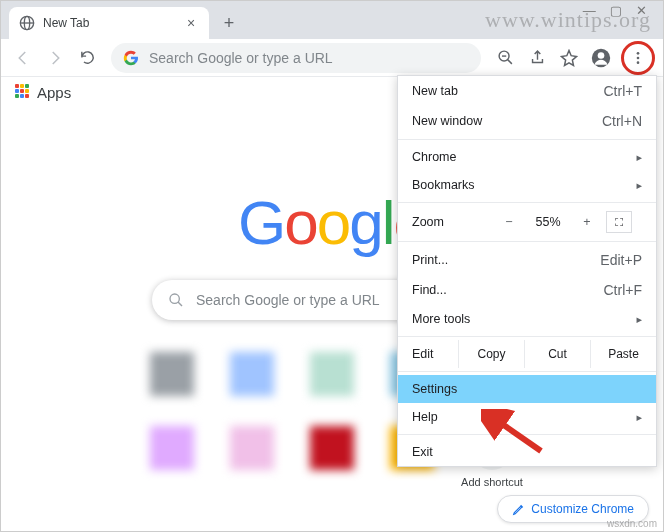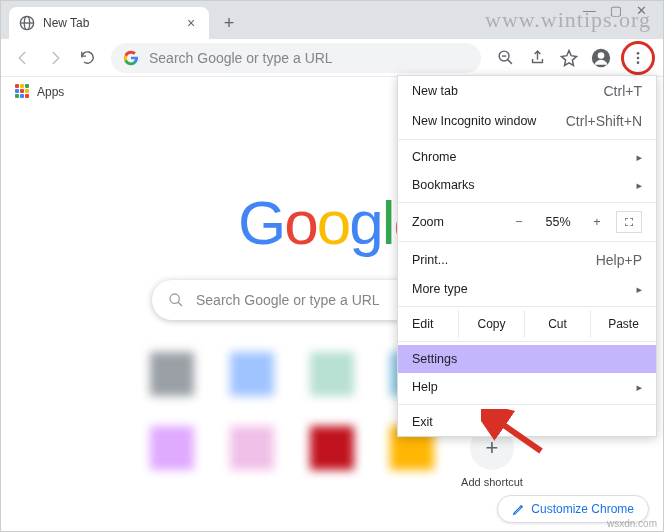--- a/index.html
+++ b/index.html
@@ -19,21 +19,21 @@
 
   
   .toolbar { background: #fff; height: 38px; display: flex; align-items: center; padding: 0 8px; gap: 4px; border-bottom: 1px solid #e8eaed; }
   .tb-btn { width: 28px; height: 28px; display: flex; align-items: center; justify-content: center; color: #5f6368; border-radius: 50%; cursor: pointer; }
   .tb-btn.disabled { color: #bdc1c6; }
   .omnibox { flex: 1; height: 30px; background: #f1f3f4; border-radius: 15px; display: flex; align-items: center; padding: 0 12px; gap: 10px; font-size: 14px; color: #80868b; margin: 0 6px; }
   .g-icon { width:16px; height:16px; }
   .menu-btn-highlight { border: 3px solid #d93025; border-radius: 50%; width: 34px; height: 34px; display:flex; align-items:center; justify-content:center; margin-left:2px; }
   
   
-  .bookmarks-bar { height: 30px; display: flex; align-items: center; padding: 0 14px; font-size: 12px; color: #3c4043; gap: 6px; }
+  .bookmarks-bar { height: 30px; display: flex; align-items: center; padding: 0 14px; font-size: 15px; color: #3c4043; gap: 6px; }
   .apps-icon { width:16px; height:16px; display:grid; grid-template-columns:repeat(3,4px); grid-template-rows:repeat(3,4px); gap:1px; }
   .apps-icon span { background:#5f6368; border-radius:1px; }
   .apps-icon span:nth-child(1){background:#ea4335;} .apps-icon span:nth-child(2){background:#fbbc04;} .apps-icon span:nth-child(3){background:#34a853;}
   .apps-icon span:nth-child(4){background:#4285f4;} .apps-icon span:nth-child(5){background:#ea4335;} .apps-icon span:nth-child(6){background:#fbbc04;}
   .apps-icon span:nth-child(7){background:#34a853;} .apps-icon span:nth-child(8){background:#4285f4;} .apps-icon span:nth-child(9){background:#ea4335;}
 
   
   .content { position: relative; height: calc(532px - 38px - 38px - 30px); overflow:hidden; }
   .google-logo { text-align:center; margin-top:80px; font-size:62px; font-weight:500; letter-spacing:-2px; }
   .gl-b{color:#4285f4;} .gl-r{color:#ea4335;} .gl-y{color:#fbbc04;} .gl-g{color:#34a853;}
@@ -43,24 +43,24 @@
   .shortcut { width:56px; height:56px; display:flex; align-items:center; justify-content:center; }
   .sc-tile { width:44px; height:44px; filter: blur(5px); }
   .add-shortcut .sc-tile { background:#f1f3f4; border-radius:50%; filter:none; display:flex; align-items:center; justify-content:center; font-size:22px; color:#5f6368; }
   .add-shortcut-label { text-align:center; font-size:11px; color:#3c4043; margin-top:2px; }
   
   .customize-btn { position:absolute; bottom:10px; right:14px; background:#fff; border:1px solid #dadce0; border-radius:18px; padding:6px 14px; font-size:12px; color:#1a73e8; display:flex; align-items:center; gap:6px; cursor:pointer; box-shadow:0 1px 3px rgba(0,0,0,0.1); }
 
   
   .chrome-menu { position:absolute; top:74px; right:6px; width:260px; background:#fff; border:1px solid #dadce0; box-shadow:0 2px 10px rgba(0,0,0,0.2); z-index:50; font-size:12.5px; color:#202124; }
   .m-row { display:flex; align-items:center; justify-content:space-between; padding:7px 14px; cursor:pointer; min-height:28px; }
-  .m-row.highlighted { background:#c4b5fd; }
+  .m-row.highlighted { background:#7dd3fc; }
   .m-shortcut { color:#5f6368; font-size:14px; }
   .m-sep { height:1px; background:#e8eaed; margin:3px 0; }
-  .zoom-row { display:flex; align-items:center; padding:5px 14px 5px 14px; gap:8px; }
+  .zoom-row { display:flex; align-items:center; padding:5px 24px 5px 14px; gap:8px; }
   .zoom-row .zlabel { flex:1; }
   .zoom-ctl { width:22px; text-align:center; color:#5f6368; cursor:pointer; }
   .zoom-val { width:40px; text-align:center; }
   .fullscreen-box { width:26px; height:22px; border:1px solid #dadce0; display:flex; align-items:center; justify-content:center; font-size:11px; cursor:pointer; }
   .edit-row { display:flex; align-items:flex-start; }
   .edit-row .elabel { padding:7px 14px; flex:0 0 60px; }
   .edit-btn { flex:1; border-left:1px solid #e8eaed; text-align:center; padding:7px 0; cursor:pointer; font-size:12px; }
   .arrow-r { font-size:11px; color:#5f6368; }
   
   .red-arrow { position:absolute; top:408px; right:112px; z-index:60; pointer-events:none; }
@@ -227,22 +227,22 @@
     <span>Customize Chrome</span>
   </div>
 </div>
 
 <div class="chrome-menu">
   <div class="m-row">
     <span>New tab</span>
     <span class="m-shortcut">Ctrl+T</span>
   </div>
   <div class="m-row">
-    <span>New Incognito window</span>
-    <span class="m-shortcut">Ctrl+Shift+N</span>
+    <span>New window</span>
+    <span class="m-shortcut">Ctrl+N</span>
   </div>
   <div class="m-sep"></div>
   <div class="m-row">
     <span>Chrome</span>
     <span class="arrow-r">▸</span>
   </div>
   <div class="m-row">
     <span>Bookmarks</span>
     <span class="arrow-r">▸</span>
   </div>
@@ -250,24 +250,28 @@
   <div class="zoom-row">
     <span class="zlabel">Zoom</span>
     <span class="zoom-ctl">−</span>
     <span class="zoom-val">55%</span>
     <span class="zoom-ctl">+</span>
     <span class="fullscreen-box">⛶</span>
   </div>
   <div class="m-sep"></div>
   <div class="m-row">
     <span>Print...</span>
-    <span class="m-shortcut">Help+P</span>
-  </div>
-  <div class="m-row">
-    <span>More type</span>
+    <span class="m-shortcut">Edit+P</span>
+  </div>
+  <div class="m-row">
+    <span>Find...</span>
+    <span class="m-shortcut">Ctrl+F</span>
+  </div>
+  <div class="m-row">
+    <span>More tools</span>
     <span class="arrow-r">▸</span>
   </div>
   <div class="m-sep"></div>
   <div class="edit-row">
     <span class="elabel">Edit</span>
     <span class="edit-btn">Copy</span>
     <span class="edit-btn">Cut</span>
     <span class="edit-btn">Paste</span>
   </div>
   <div class="m-sep"></div>

